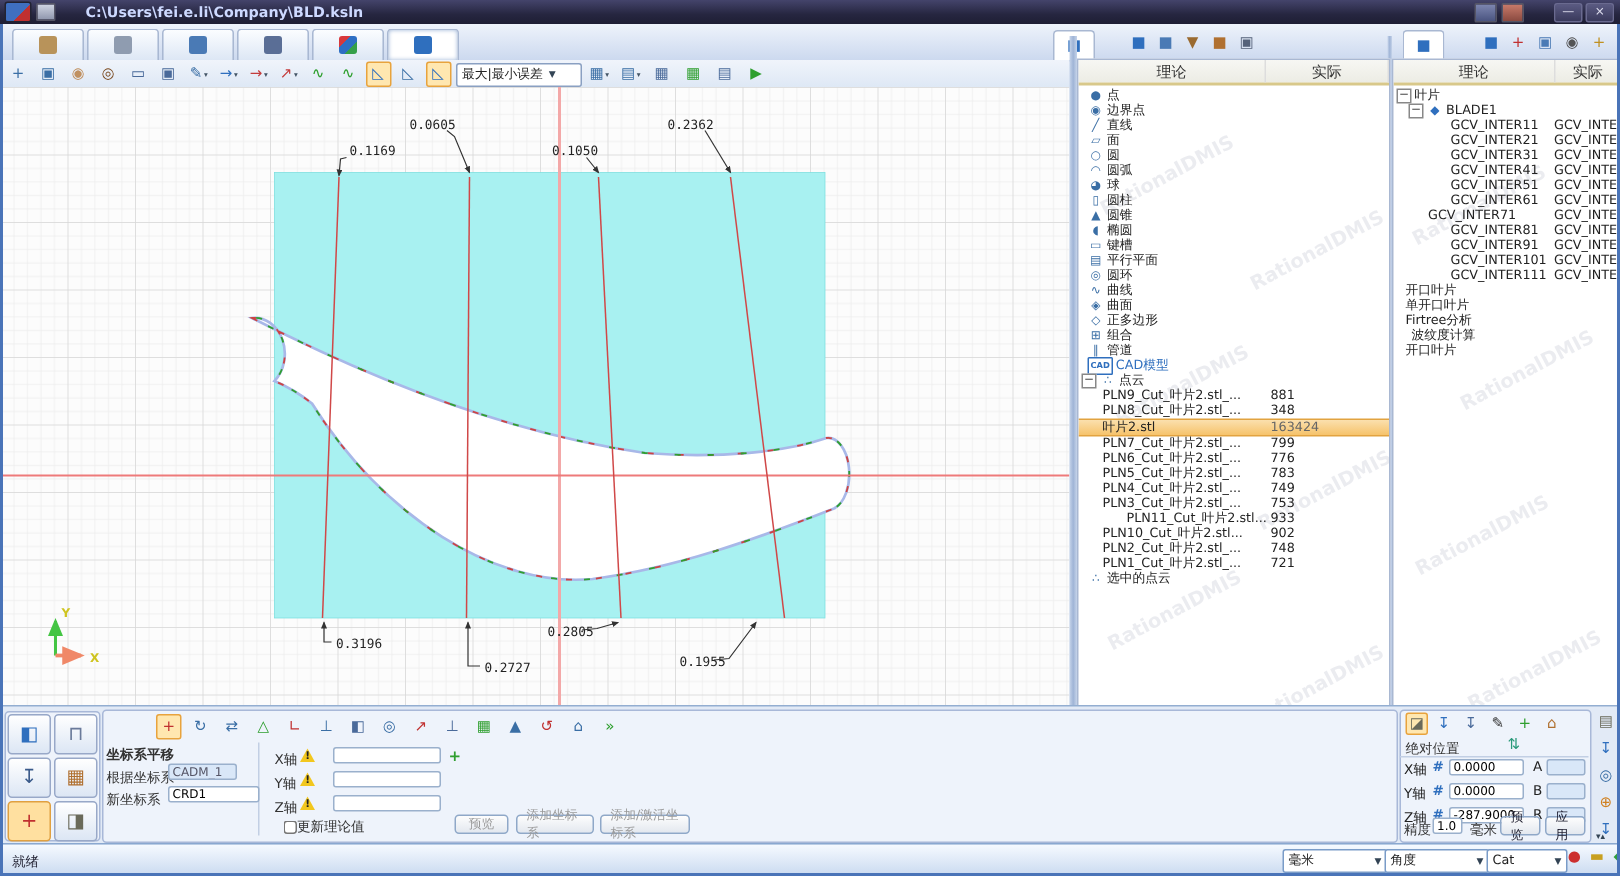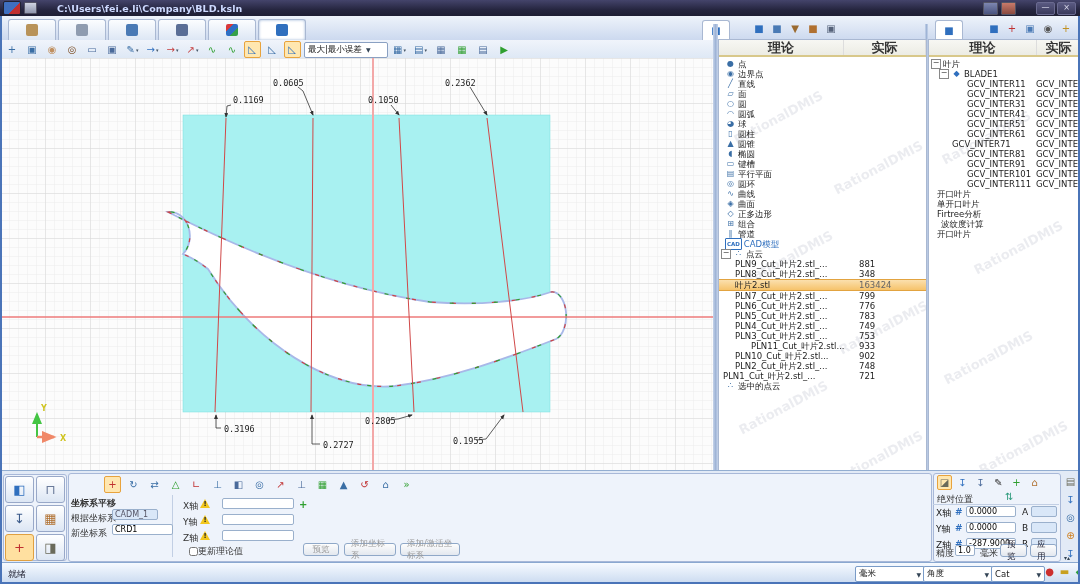--- a/index.html
+++ b/index.html
@@ -42,27 +42,27 @@
   .dd{font-size:5px;color:#456;margin-left:1px;}
   .dropdown{height:14px;background:#fff;border:1px solid #8aa0c2;border-radius:2px;
     display:flex;align-items:center;padding:0 3px;gap:4px;font-size:8.5px;}
   .dropdown .arr{font-size:6px;color:#345;}
   
   #canvas{left:0;top:58px;width:713px;height:412px;background:#fcfcfc;}
   
   .splitter{background:linear-gradient(90deg,#c6d4ea,#9fb4d6,#c6d4ea);}
   .panel{background:#fff;border:1px solid #a9b8d2;overflow:hidden;}
   .phead{height:15px;display:flex;background:linear-gradient(#f7f7f3,#ecece4);
-    border-bottom:2px solid #d8c88a;font-size:13px;color:#333;font-weight:bold;}
+    border-bottom:2px solid #d8c88a;font-size:10px;color:#333;}
   .phead div{display:flex;align-items:center;justify-content:center;border-right:1px solid #ddd;}
   .trow{position:relative;height:10px;display:flex;align-items:center;white-space:nowrap;
     font-size:8.5px;line-height:10px;}
   .trow.hl{background:linear-gradient(#fbe0ae,#f6c36b);border-top:1px solid #e2a340;border-bottom:1px solid #e2a340;}
   .ticon{width:11px;text-align:center;font-size:8px;color:#3a6ea5;margin-right:2px;flex:none;}
-  .cnt{position:absolute;left:140px;color:#222;}
+  .cnt{position:absolute;left:128px;color:#222;}
   .trow.hl .cnt{color:#666;}
   .exp{width:8px;height:8px;border:1px solid #888;background:#fff;flex:none;
     font-size:8px;line-height:6px;text-align:center;color:#444;margin-right:2px;}
   .cadico{font-size:5.5px;font-weight:bold;color:#2f6fbe;border:1px solid #2f6fbe;border-radius:1px;
     padding:0 1px;margin-right:2px;}
   .wm{position:absolute;color:rgba(110,118,150,0.14);font-weight:bold;font-size:13px;
     transform:rotate(-28deg);pointer-events:none;}
   .gcol2{position:absolute;left:107px;}
   
   #bottom{left:0;top:470px;width:1080px;height:92px;background:#e2eaf6;border-top:1px solid #93aed1;}
@@ -522,21 +522,21 @@
         <div class="trow" style="padding-left:16px">
           <span>PLN10_Cut_叶片2.stl...</span>
           <span class="cnt">902</span>
         </div>
 
         <div class="trow" style="padding-left:16px">
           <span>PLN2_Cut_叶片2.stl_...</span>
           <span class="cnt">748</span>
         </div>
 
-        <div class="trow" style="padding-left:4px">
+        <div class="trow" style="padding-left:16px">
           <span>PLN1_Cut_叶片2.stl_...</span>
           <span class="cnt">721</span>
         </div>
       </div>
     <div class="trow" style="padding-left:6px">
       <span class="ticon">∴</span>
       <span>选中的点云</span>
     </div>
   </div>
 

